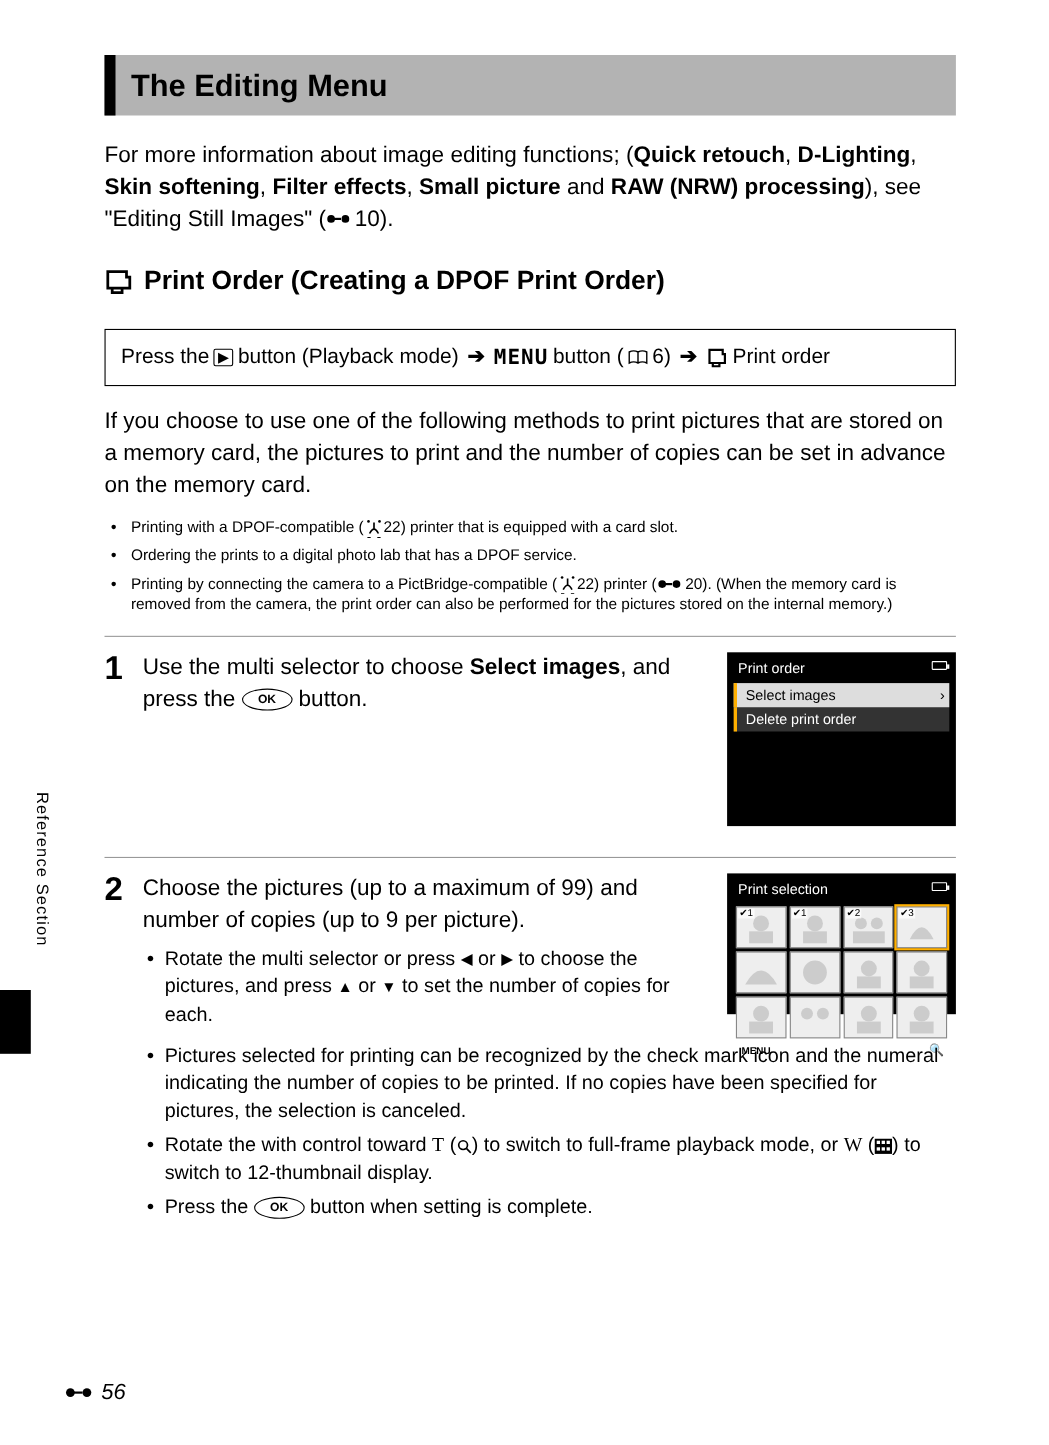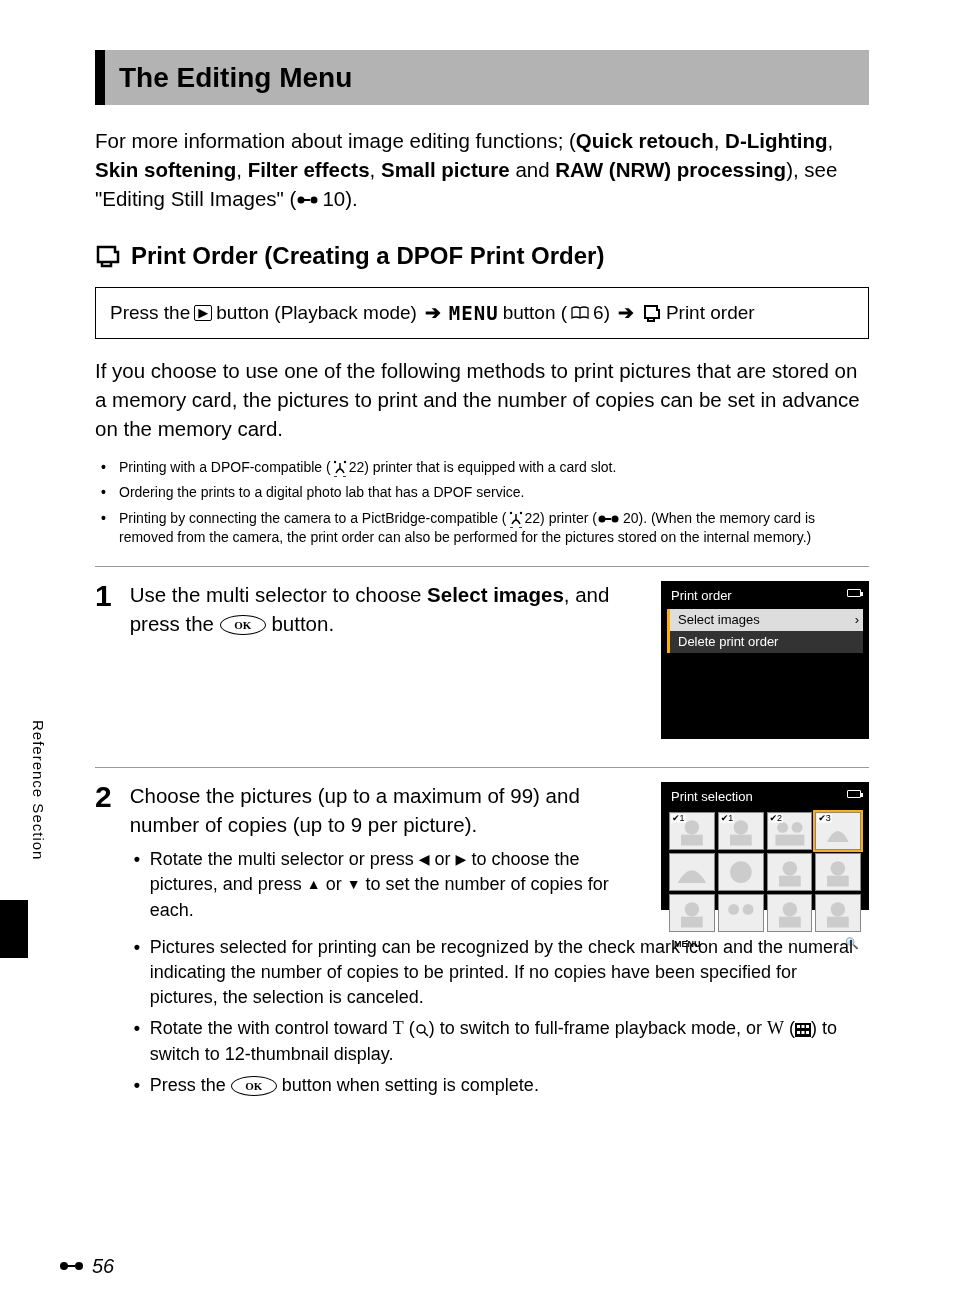--- a/index.html
+++ b/index.html
@@ -28,21 +28,21 @@
     font-size: 28px;
   }
   .intro { margin-bottom: 26px; font-size: 20.5px; }
   .intro .bold { font-weight: bold; margin-top: 28px; }
   .subhead {
     display: flex;
     align-items: center;
     gap: 10px;
     font-weight: bold;
     font-size: 24px;
-    margin-bottom: 14px;
+    margin-bottom: 26px;
   }
   .navbox {
     border: 1px solid #000;
     padding: 12px 14px;
     margin-bottom: 18px;
     font-size: 19px;
     display: flex;
     align-items: center;
     flex-wrap: wrap;
     gap: 4px;
@@ -160,21 +160,21 @@
     align-items: center; justify-content: center;
   }
   .box-icon {
     display: inline-block; border: 1.5px solid #000;
     padding: 0 3px; font-size: 13px; line-height: 1.1; vertical-align: middle;
     border-radius: 2px;
   }
   .ok-btn {
     display: inline-block; border: 1.5px solid #000; border-radius: 50%;
     width: 46px; height: 20px; font-size: 11px; font-weight: bold;
-    text-align: center; line-height: 18px; vertical-align: middle; font-family: Liberation Serif, serif;
+    text-align: center; line-height: 18px; vertical-align: middle;
   }
   .tri { font-size: 14px; vertical-align: middle; }
   .side-tab {
     position: absolute;
     left: 28px;
     top: 720px;
     writing-mode: vertical-rl;
     font-size: 15px;
     letter-spacing: 1px;
   }

